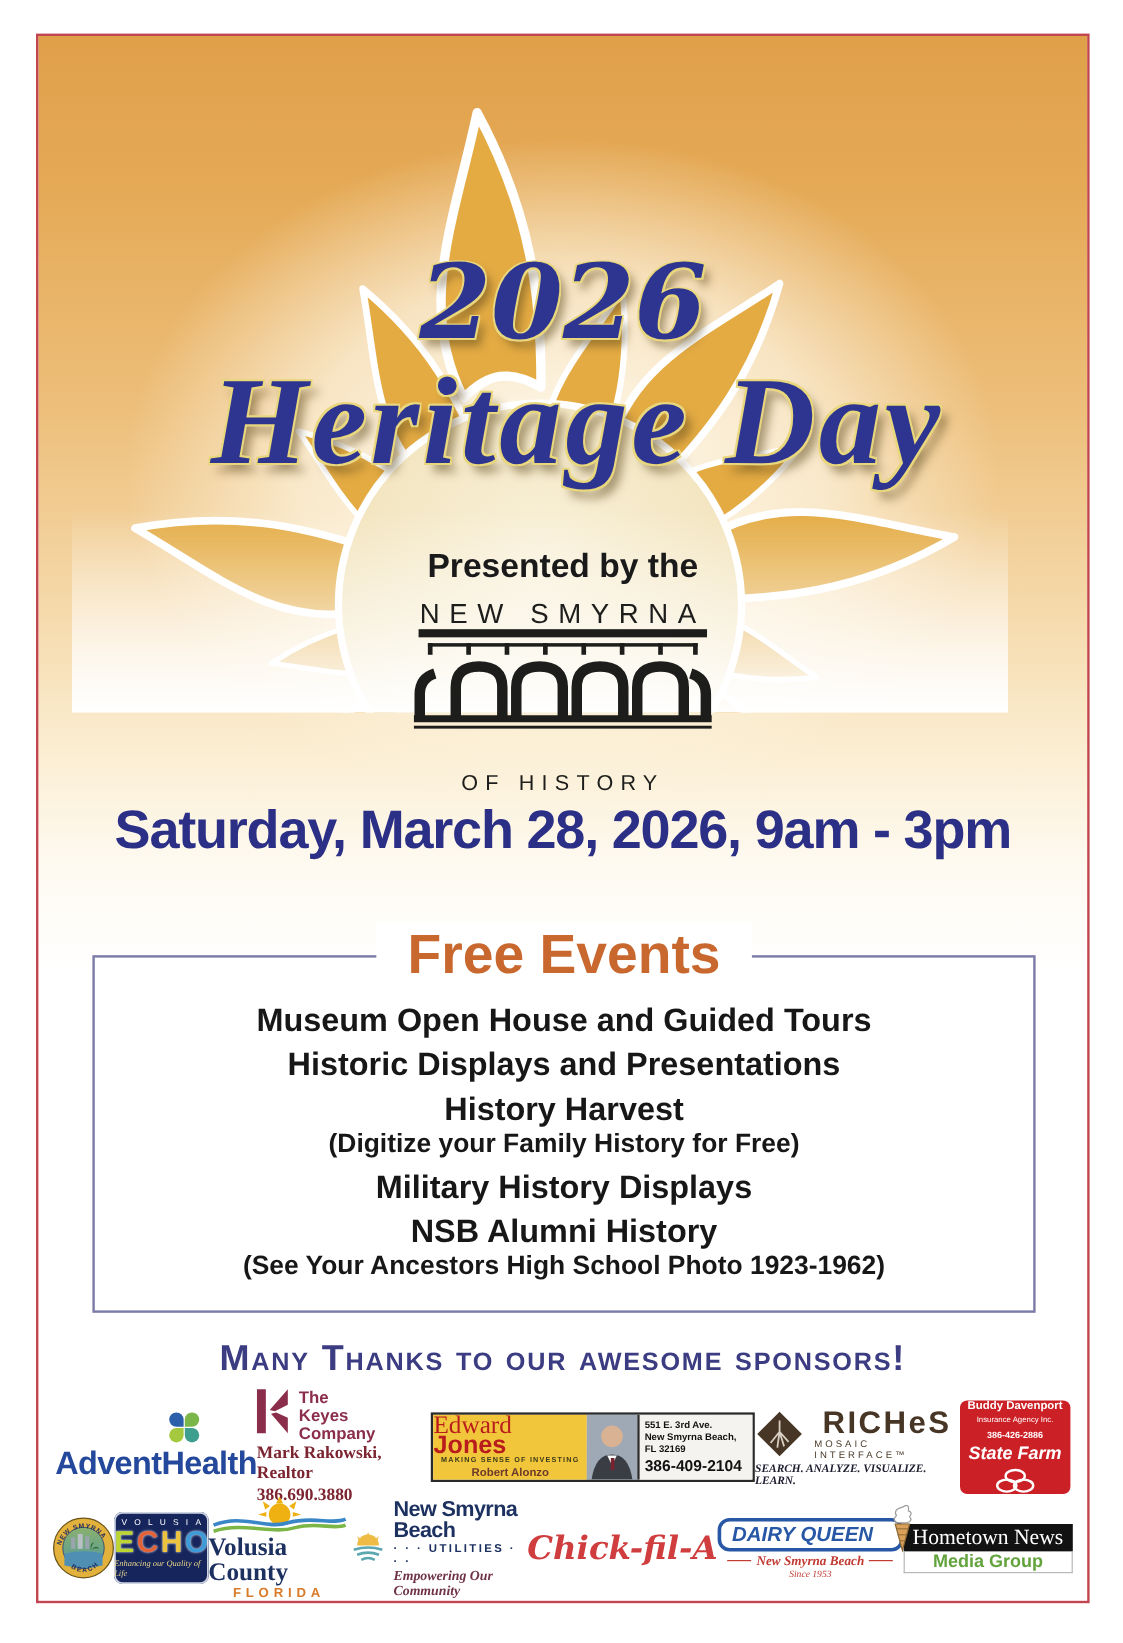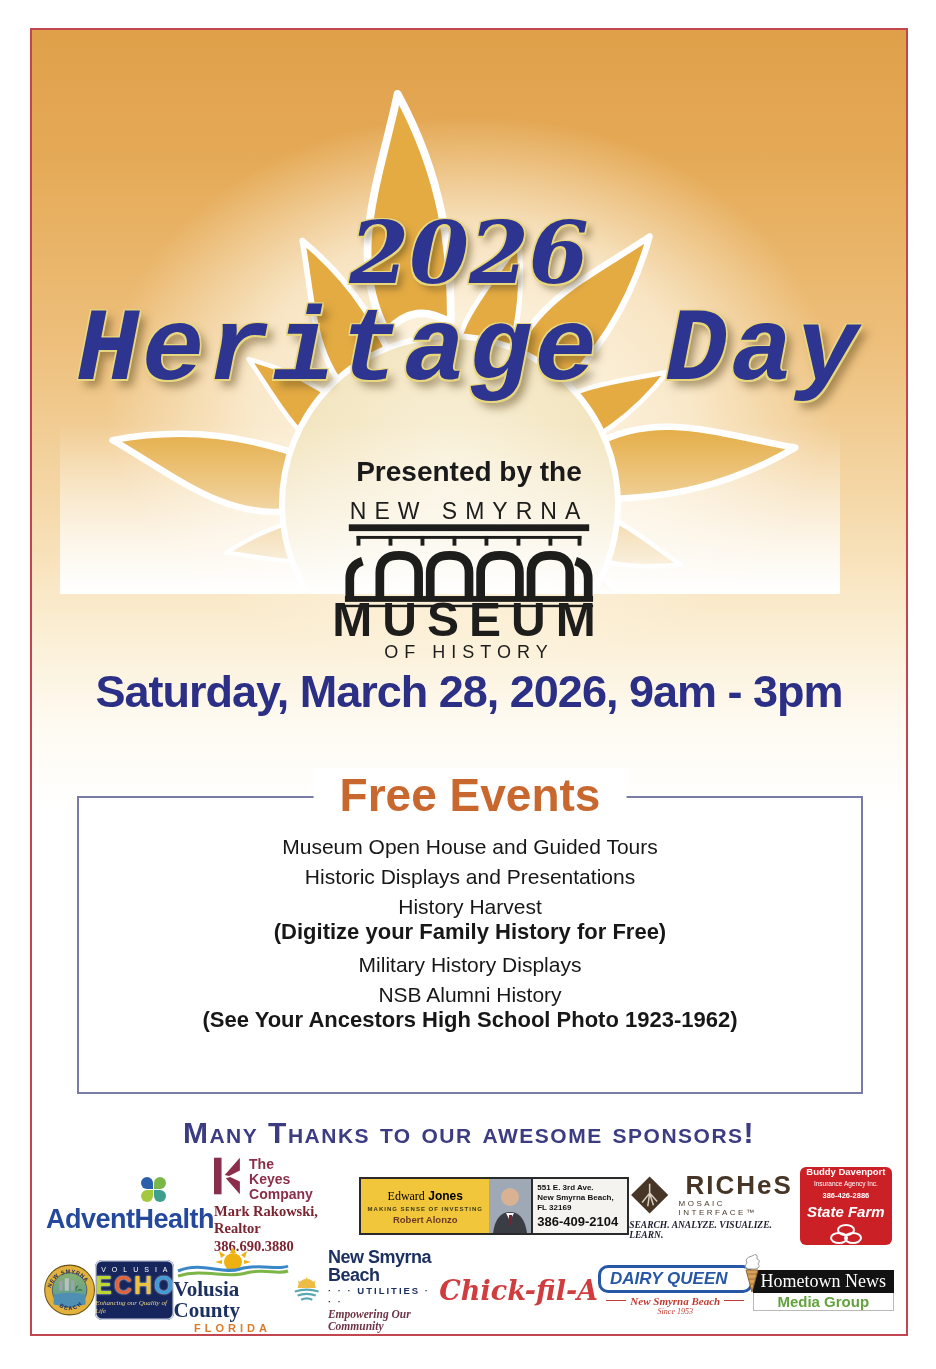--- a/index.html
+++ b/index.html
@@ -16,41 +16,42 @@
   }
   .abs-center{position:absolute;left:0;width:100%;text-align:center;}
   .site-url{top:12px;font-family:"DejaVu Serif",serif;font-weight:bold;font-size:31px;color:#111;letter-spacing:1px;}
   .sun-svg{position:absolute;left:28px;top:44px;}
   .year{
     top:172px;font-family:"DejaVu Serif",serif;font-style:italic;font-weight:bold;
     font-size:86px;color:#2e3590;
     text-shadow:-1.5px -1.5px 0 #e9d77d,1.5px -1.5px 0 #e9d77d,-1.5px 1.5px 0 #e9d77d,1.5px 1.5px 0 #e9d77d,5px 6px 7px rgba(90,70,25,0.5);
   }
   .title{
-    top:262px;font-family:Liberation Mono, monospace;font-style:italic;font-weight:bold;
+    top:262px;font-family:Liberation Serif, serif;font-style:italic;font-weight:bold;
     font-size:104px;color:#2e3590;letter-spacing:3px;white-space:nowrap;
     text-shadow:-1.5px -1.5px 0 #e9d77d,1.5px -1.5px 0 #e9d77d,-1.5px 1.5px 0 #e9d77d,1.5px 1.5px 0 #e9d77d,6px 7px 8px rgba(90,70,25,0.5);
+    padding-left:12px;
   }
   .presented{top:426px;font-size:28px;font-weight:bold;color:#1a1a1a;}
   .museum-top{top:468px;font-size:23px;letter-spacing:8px;color:#1d1d1b;font-weight:normal;}
   .arches-wrap{top:494px;}
   .museum-name{top:562px;font-size:48px;letter-spacing:10px;color:#1d1d1b;font-weight:bold;}
   .museum-sub{top:612px;font-size:18px;letter-spacing:6px;color:#1d1d1b;}
   .event-datetime{top:636px;font-size:45px;font-weight:bold;color:#2b3086;letter-spacing:-1px;}
   .event-address{top:688px;font-size:31px;font-weight:bold;color:#2b3086;}
   .events-box{
     position:absolute;left:45px;top:766px;width:782px;height:294px;
     border:2px solid #7b7ba8;background:#ffffff;
   }
   .events-title{
     position:absolute;top:-30px;left:50%;transform:translateX(-50%);
     background:#ffffff;padding:0 26px;font-size:46px;font-weight:bold;color:#c8682e;white-space:nowrap;
   }
   .events-list{padding-top:34px;display:flex;flex-direction:column;align-items:center;color:#171717;}
-  .ev-main{font-size:21px;font-weight:normal;margin:3px 0;}
+  .ev-main{font-size:27px;font-weight:bold;margin:3px 0;}
   .ev-sub{font-size:22px;font-weight:bold;margin:-3px 0 5px 0;}
   .thanks{top:1086px;font-size:30px;font-weight:bold;color:#3c3c82;font-variant:small-caps;letter-spacing:1.5px;}
   .sponsor-row{position:absolute;display:flex;align-items:center;justify-content:space-between;}
   .row1{left:14px;top:1134px;width:846px;height:84px;}
   .row2{left:12px;top:1218px;width:850px;height:84px;}
 
   
   .ah{display:flex;flex-direction:column;align-items:center;}
   .ah-pin{display:grid;grid-template-columns:12px 12px;grid-template-rows:12px 12px;gap:1px;margin:0 0 2px 46px;}
   .ah-pin span{display:block;}
@@ -62,21 +63,21 @@
 
   
   .keyes{display:flex;flex-direction:column;align-items:flex-start;}
   .keyes-top{display:flex;gap:7px;align-items:flex-start;}
   .keyes-brand div{font-size:14px;line-height:15px;font-weight:bold;color:#8b2e4b;}
   .keyes-agent,.keyes-phone{font-family:"Liberation Serif",serif;font-size:14.5px;font-weight:bold;color:#7c2430;margin-top:1px;}
 
   
   .ej{display:flex;border:2px solid #2a2a2a;background:#fff;height:54px;}
   .ej-yellow{background:#f2c63b;width:128px;display:flex;flex-direction:column;align-items:center;justify-content:center;}
-  .ej-name{font-size:12px;color:#000000;line-height:17px;}
+  .ej-name{font-size:21px;color:#b91c1c;line-height:17px;}
   .ej-name .serif{font-family:"Liberation Serif",serif;}
   .ej-name .bold{font-weight:bold;}
   .ej-tag{font-size:6px;letter-spacing:1px;color:#3a3a1a;font-weight:bold;margin-top:1px;}
   .ej-agent{font-size:9.5px;font-weight:bold;color:#6b3a2a;margin-top:2px;}
   .ej-photo{width:42px;position:relative;background:linear-gradient(#aab4c0,#77838f);}
   .ej-addr{width:86px;border-left:2px solid #2a2a2a;display:flex;flex-direction:column;justify-content:center;padding:12px 4px;background:#f4f3ef;}
   .ej-a1,.ej-a2{font-size:8px;font-weight:bold;color:#111;line-height:10px;}
   .ej-phone{font-size:13px;font-weight:bold;color:#111;margin-top:1px;}
 
   
@@ -192,21 +193,20 @@
         <path d="M90,76 L90,50 Q90,32 110,32 Q130,32 130,50 L130,76"></path>
         <path d="M142,76 L142,50 Q142,32 162,32 Q182,32 182,50 L182,76"></path>
         <path d="M194,76 L194,50 Q194,32 214,32 Q234,32 234,50 L234,76"></path>
         <path d="M7,76 L7,56 Q7,42 20,38"></path>
         <path d="M253,76 L253,56 Q253,42 240,38"></path>
       </g>
       <rect x="2" y="74" width="256" height="6" fill="#1d1d1b"></rect>
       <rect x="2" y="83" width="256" height="2.5" fill="#1d1d1b"></rect>
     </svg>
   </div>
-  <div class="abs-center museum-name">MUSEUM</div>
   <div class="abs-center museum-sub">OF HISTORY</div>
 
   <div class="abs-center event-datetime">Saturday, March 28, 2026, 9am - 3pm</div>
 
   <div class="events-box">
     <div class="events-title">Free Events</div>
     <div class="events-list">
       <div class="ev-main">Museum Open House and Guided Tours</div>
       <div class="ev-main">Historic Displays and Presentations</div>
       <div class="ev-main">History Harvest</div>

